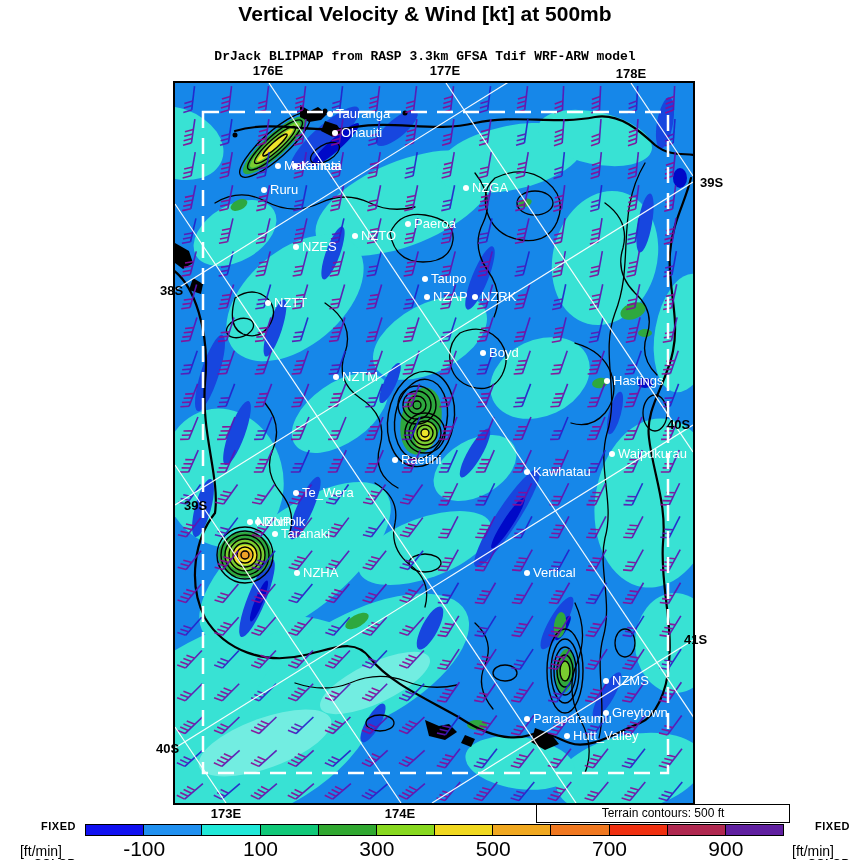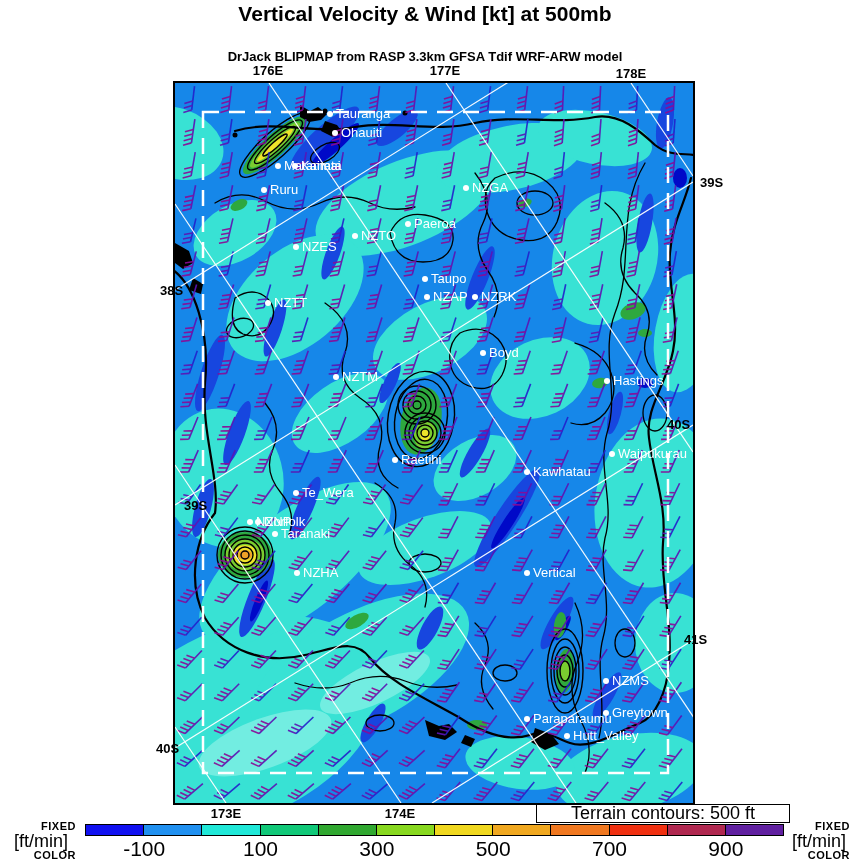--- a/index.html
+++ b/index.html
@@ -2,36 +2,36 @@
 <html><head>
 <meta charset="utf-8">
 <style>
   html,body{margin:0;padding:0;background:#fff;width:850px;height:860px;overflow:hidden;
     font-family:"Liberation Sans",sans-serif;}
   #page{position:relative;width:740px;height:860px;background:#fff;}
   .hdr{position:absolute;left:0;width:850px;text-align:center;color:#000;white-space:nowrap;}
   #title{top:2px;font-size:21px;font-weight:bold;}
   #valid{top:27px;font-size:19px;font-weight:bold;}
   #valid .sm{font-size:14px;}
-  #model{top:49px;font-size:13px;font-weight:bold;}
+  #model{top:49px;font-size:13px;font-weight:bold;font-family:Liberation Mono, monospace;}
   #map-frame{position:absolute;left:173px;top:81px;width:518px;height:720px;border:2px solid #000;}
   #map-svg{position:absolute;left:0;top:0;width:518px;height:720px;display:block;}
   #stations{position:absolute;left:0;top:0;width:518px;height:720px;z-index:6;}
   .station{position:absolute;color:#fff;font-size:13px;white-space:nowrap;}
   .station .dot{position:absolute;left:0;top:2px;width:6px;height:6px;border-radius:50%;background:#fff;}
   .station .lbl{position:absolute;left:9px;top:-3px;}
   .axis-lbl{position:absolute;color:#000;font-size:13px;font-weight:bold;white-space:nowrap;z-index:8;}
   #terrain-box{position:absolute;left:536px;top:804px;width:252px;height:17px;border:1.5px solid #000;
-    background:#fff;color:#000;font-size:18px;text-align:center;line-height:17px;z-index:9;}
+    background:#fff;color:#000;font-size:12px;text-align:center;line-height:17px;z-index:9;}
   #colorbar{position:absolute;left:86px;top:824px;width:698px;height:12px;display:flex;z-index:4;}
   .cb-seg{flex:1 1 auto;border:1px solid #000;margin-left:-1px;}
   .cb-tick{position:absolute;top:837px;transform:translateX(-50%);font-size:21px;color:#000;z-index:4;}
   .cb-cap{position:absolute;top:821px;width:70px;color:#000;text-align:center;line-height:1;z-index:4;}
   .cb-cap .s1,.cb-cap .s3{font-size:11px;font-weight:bold;letter-spacing:0.5px;text-align:right;}
-  .cb-cap .s2{font-size:18px;}
+  .cb-cap .s2{font-size:14px;margin-top:12px;}
   #cap-left{left:6px;}
   #cap-right{left:792px;width:58px;overflow:hidden;text-align:left;}
 </style>
 </head>
 <body>
 
 <div id="page">
 
   <div class="hdr" id="title">Vertical Velocity &amp; Wind [kt] at 500mb</div>
   <div class="hdr" id="model">DrJack BLIPMAP from RASP 3.3km GFSA Tdif WRF-ARW model</div>

